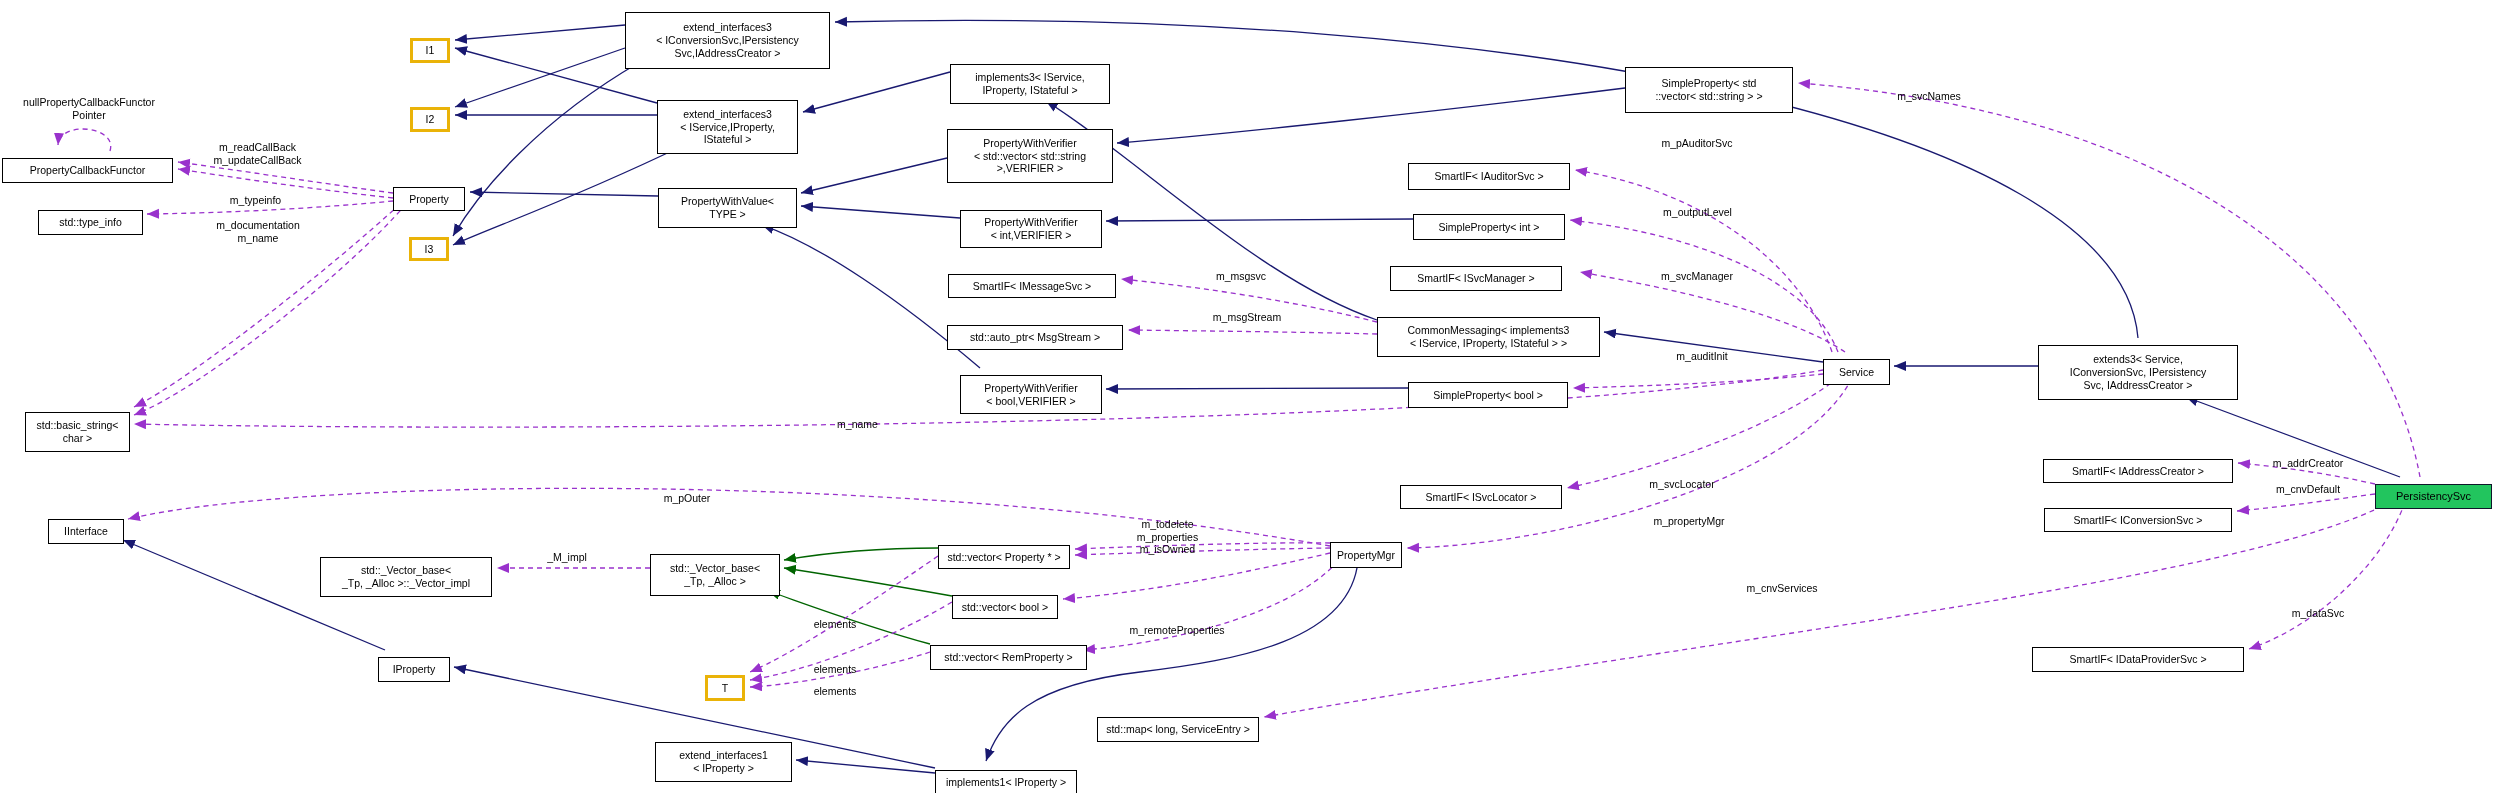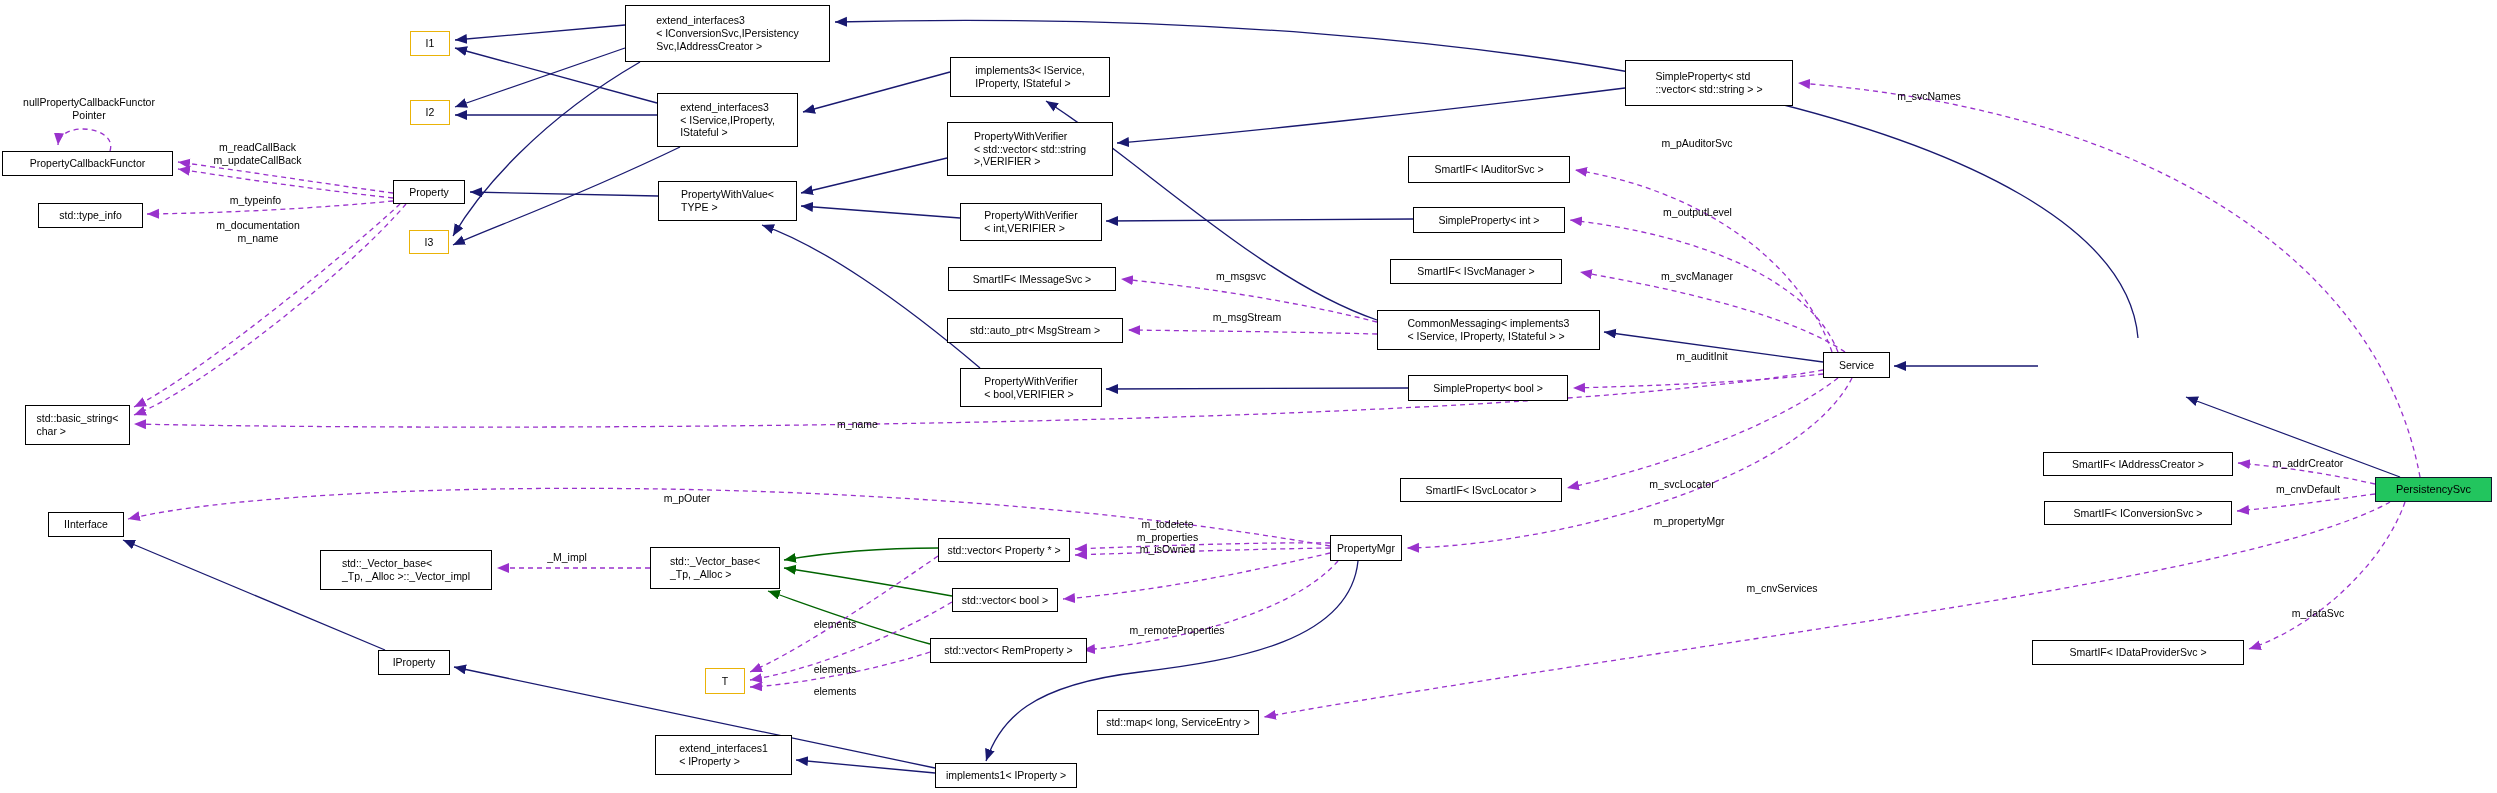--- a/index.html
+++ b/index.html
@@ -1,22 +1,22 @@
 <!DOCTYPE html>
 <html><head>
 <meta charset="utf-8">
 <style>
   html,body{margin:0;padding:0;background:#ffffff;}
   #canvas{position:relative;width:2497px;height:793px;background:#ffffff;overflow:hidden;
           font-family:"Liberation Sans","DejaVu Sans",sans-serif;}
   #edges{position:absolute;left:0;top:0;}
   .node{position:absolute;box-sizing:border-box;border:1px solid #000;background:#fff;
-        display:flex;align-items:center;justify-content:center;
-        font-size:10.5px;line-height:1.22;color:#000;white-space:pre-line;padding:1px 3px;}
-  .node.param{border:1px solid #eab308;}
+        display:flex;align-items:center;justify-content:center;text-align:center;
+        font-size:10.5px;line-height:1.22;color:#000;white-space:pre-line;padding:1px 3px;margin-top:7px;}
+  .node.param{border:3px solid #eab308;}
   .node.current{background:#22c55e;border:1px solid #0f172a;font-size:11px;}
   .elabel{position:absolute;font-size:10.5px;line-height:1.2;color:#000;text-align:center;
           white-space:pre-line;}
 </style>
 </head>
 <body>
 
 <div id="canvas">
 
 <svg id="edges" width="2497" height="793" viewBox="0 0 2497 793">
@@ -121,20 +121,23 @@
 <div class="node" style="left:960px;top:203px;width:142px;height:38px">PropertyWithVerifier
 &lt; int,VERIFIER &gt;</div>
 <div class="node" style="left:1413px;top:207px;width:152px;height:26px">SimpleProperty&lt; int &gt;</div>
 <div class="node param" style="left:409px;top:230px;width:40px;height:24px">I3</div>
 <div class="node" style="left:1390px;top:259px;width:172px;height:25px">SmartIF&lt; ISvcManager &gt;</div>
 <div class="node" style="left:948px;top:267px;width:168px;height:24px">SmartIF&lt; IMessageSvc &gt;</div>
 <div class="node" style="left:1377px;top:310px;width:223px;height:40px">CommonMessaging&lt; implements3
 &lt; IService, IProperty, IStateful &gt; &gt;</div>
 <div class="node" style="left:947px;top:318px;width:176px;height:25px">std::auto_ptr&lt; MsgStream &gt;</div>
 <div class="node" style="left:1823px;top:352px;width:67px;height:26px">Service</div>
+<div class="node" style="left:2038px;top:338px;width:200px;height:55px">extends3&lt; Service,
+IConversionSvc, IPersistency
+Svc, IAddressCreator &gt;</div>
 <div class="node" style="left:960px;top:368px;width:142px;height:39px">PropertyWithVerifier
 &lt; bool,VERIFIER &gt;</div>
 <div class="node" style="left:1408px;top:375px;width:160px;height:26px">SimpleProperty&lt; bool &gt;</div>
 <div class="node" style="left:25px;top:405px;width:105px;height:40px">std::basic_string&lt;
 char &gt;</div>
 <div class="node" style="left:2043px;top:452px;width:190px;height:24px">SmartIF&lt; IAddressCreator &gt;</div>
 <div class="node current" style="left:2375px;top:477px;width:117px;height:25px">PersistencySvc</div>
 <div class="node" style="left:1400px;top:478px;width:162px;height:24px">SmartIF&lt; ISvcLocator &gt;</div>
 <div class="node" style="left:2044px;top:501px;width:188px;height:24px">SmartIF&lt; IConversionSvc &gt;</div>
 <div class="node" style="left:48px;top:512px;width:76px;height:25px">IInterface</div>

